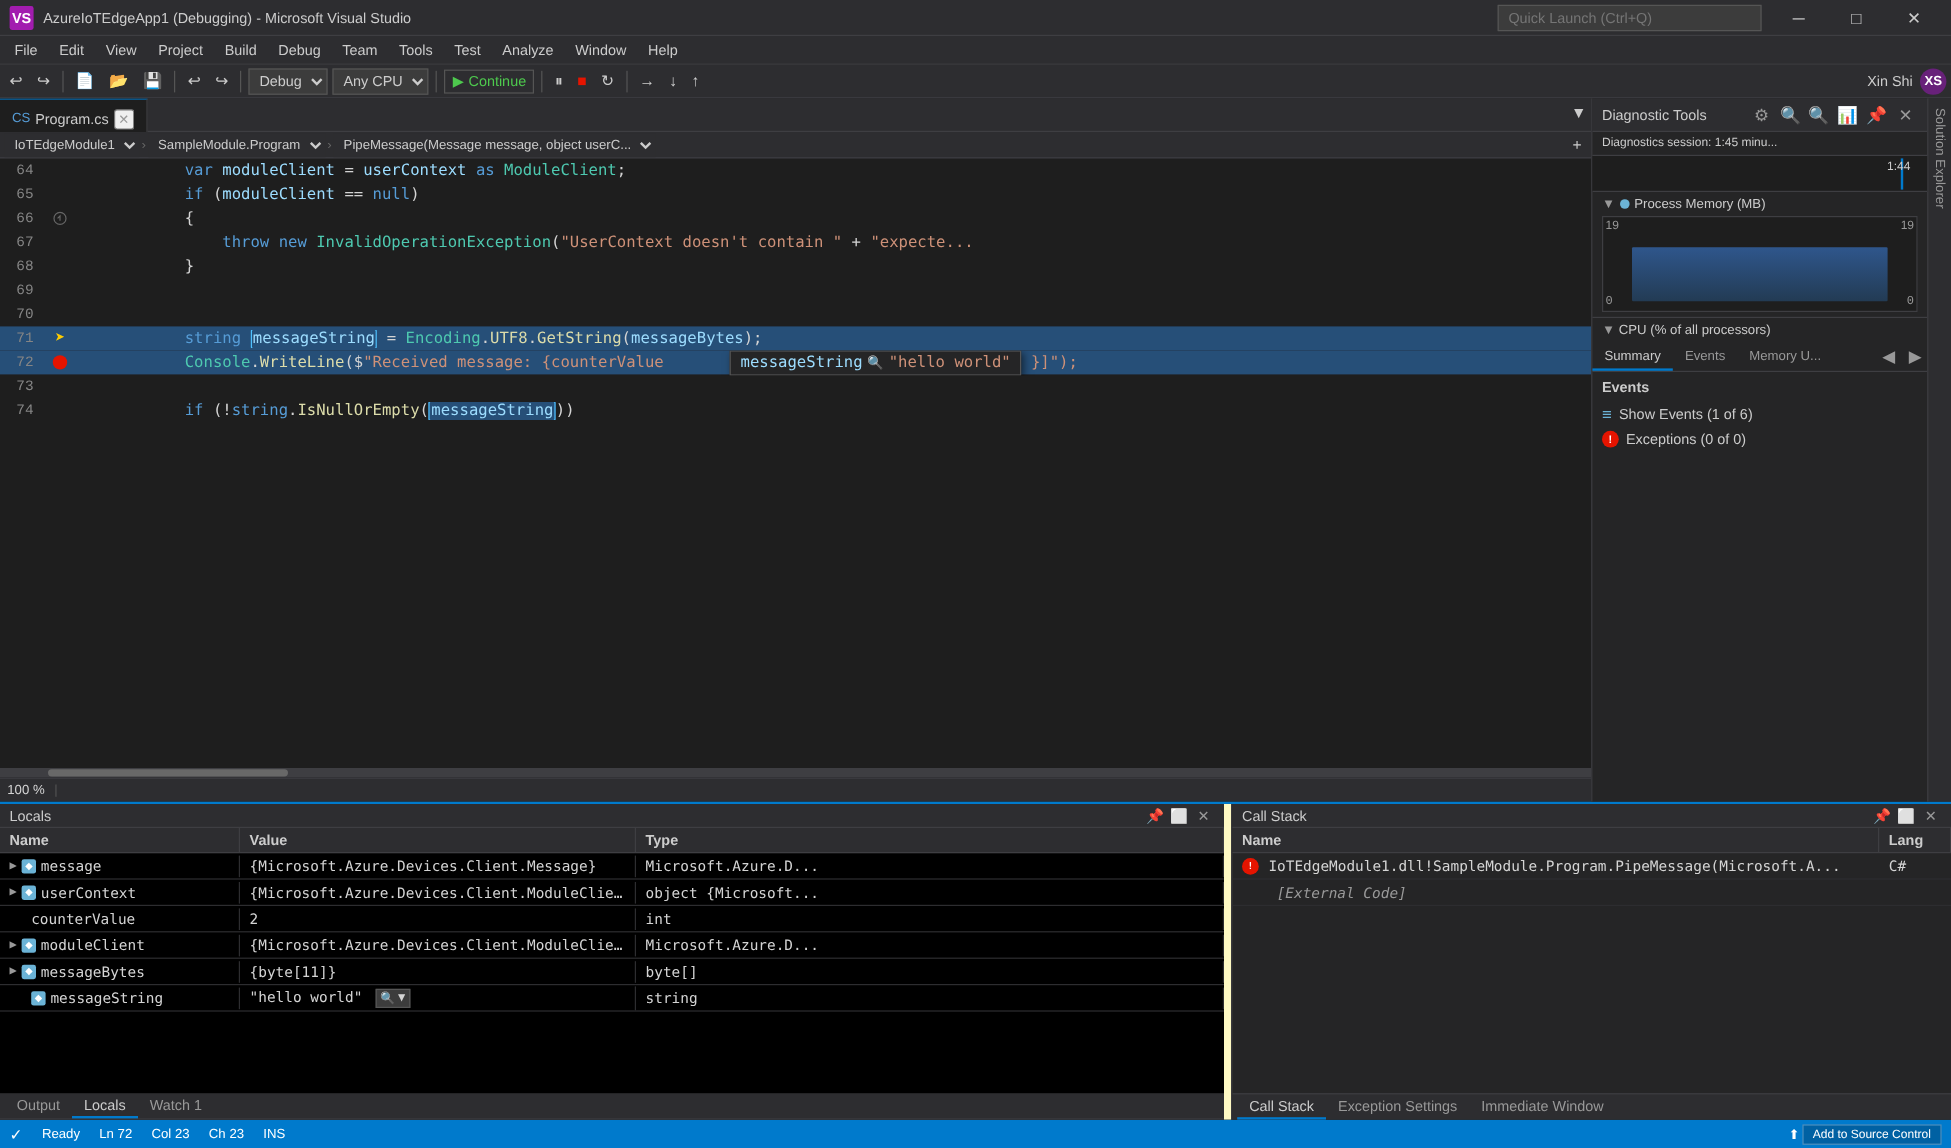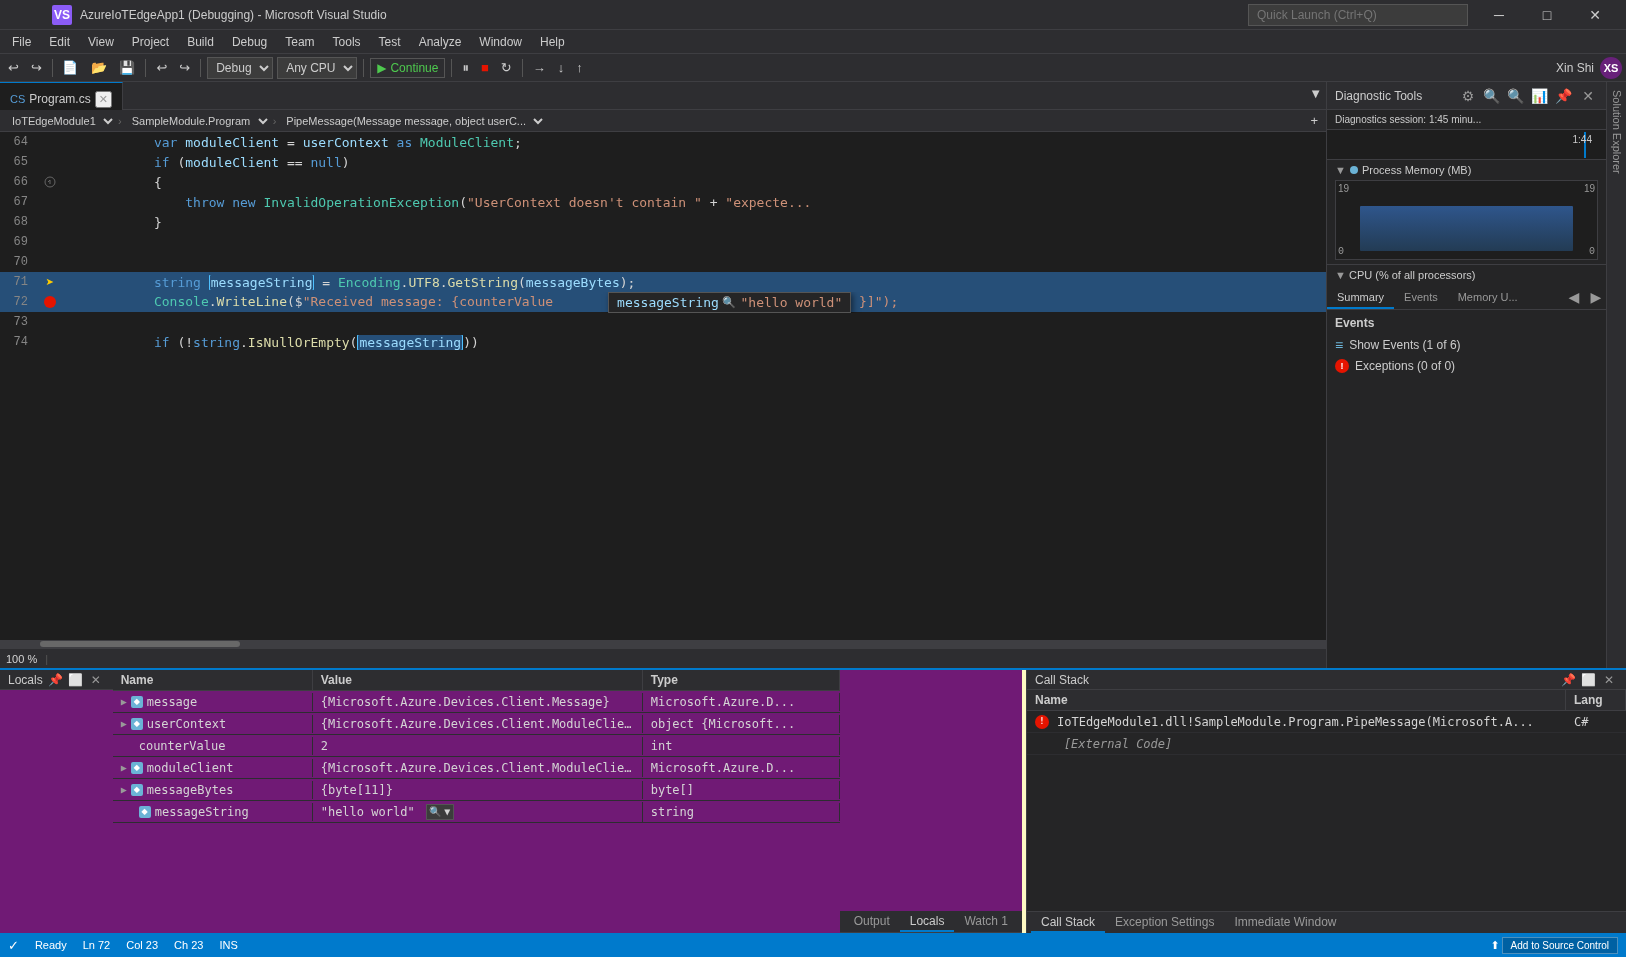--- a/index.html
+++ b/index.html
@@ -18,26 +18,25 @@
       height: 30px;
       background: #2d2d30;
       display: flex;
       align-items: center;
       padding: 0 8px;
       gap: 8px;
       border-bottom: 1px solid #3e3e42;
     }
     .title-bar-logo {
       width: 20px; height: 20px;
-      background: #8b5cf6;
+      background: #a21caf;
       border-radius: 2px;
       display: flex; align-items: center; justify-content: center;
       color: white; font-size: 12px; font-weight: bold;
       font-family: sans-serif;
-      margin-left: 44px;
     }
     .title-bar-text {
       color: #cccccc;
       font-family: 'Segoe UI', sans-serif;
       font-size: 12px;
       flex: 1;
     }
     .title-bar-search {
       background: #3c3c3c;
       border: 1px solid #555;
@@ -444,24 +443,24 @@
     
     .bottom-area {
       display: flex;
       height: 265px;
       border-top: 2px solid #007acc;
     }
 
     
     .locals-panel {
       flex: 1;
-      background: #701a75;
-      display: flex;
-      flex-direction: row;
-      border-right: 4px solid #fef9c3;
+      background: #000000;
+      display: flex;
+      flex-direction: column;
+      border-right: 6px solid #fef9c3;
     }
     .bottom-panel-header {
       height: 20px;
       background: #2d2d30;
       display: flex;
       align-items: center;
       padding: 0 8px;
       gap: 4px;
       border-bottom: 1px solid #3e3e42;
       font-family: 'Segoe UI', sans-serif;

